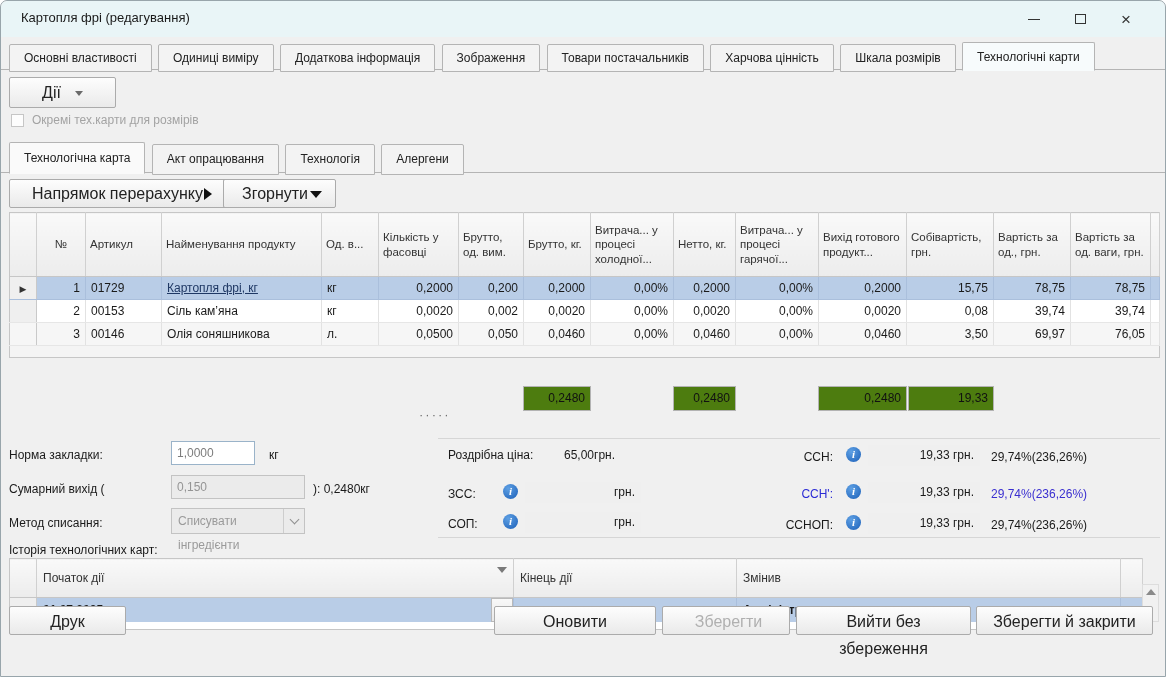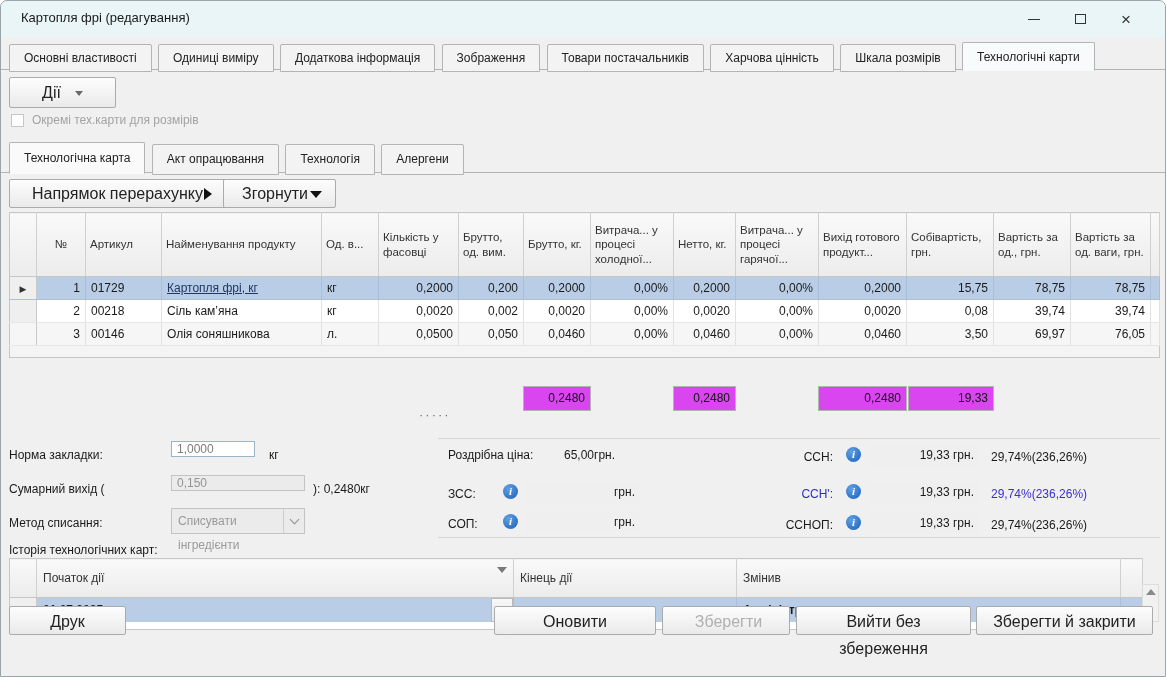--- a/index.html
+++ b/index.html
@@ -58,25 +58,25 @@
     padding:2px 5px; height:23px; background:#fff; white-space:nowrap; overflow:hidden; font-size:12px; }
   table.grid tr.alt td { background:#f6f6f6; }
   table.grid tr.sel td { background:#b9cde7; border-bottom-color:#aabfdc; border-right-color:#aabfdc; }
   table.grid td.ind, table.grid tr.sel td.ind { background:#efefef; border-right:1px solid #c9c9c9; text-align:center; padding:0; }
   table.grid td.num { text-align:right; }
   table.grid td.filler { background:#f4f4f4; border:none; height:12px; }
   .row-arrow { font-size:9px; color:#333; }
   .cell-link { color:#1f3864; text-decoration:underline; }
   
   .totbox { position:absolute; top:385px; height:25px; line-height:23px; border:1px solid #b3b3b3;
-    background:#d946ef; text-align:right; padding-right:5px; font-size:12px; color:#111; }
+    background:#4d7c0f; text-align:right; padding-right:5px; font-size:12px; color:#111; }
   .splitter-dots { position:absolute; left:418px; top:406px; color:#6e6e6e; font-size:13px; letter-spacing:2px; cursor:default; }
   
   .flabel { position:absolute; color:#1a1a1a; }
-  .field-input { position:absolute; height:16px; border:1px solid #9ab3c9; background:#fff;
+  .field-input { position:absolute; height:24px; border:1px solid #9ab3c9; background:#fff;
     color:#7c7c7c; padding:0 5px; font-family:"Liberation Sans",sans-serif; font-size:12px; }
   .field-input.disabled { border:1px solid #c3c3c3; background:#ebebeb; color:#949494; }
   .field-select { position:absolute; height:26px; line-height:24px; border:1px solid #c3c3c3;
     background:#ebebeb; color:#9a9a9a; padding:0 24px 0 6px; }
   .sel-chev { position:absolute; right:0; top:0; bottom:0; width:21px; border-left:1px solid #cdcdcd;
     display:flex; align-items:center; justify-content:center; }
   .chev-v { width:7px; height:7px; border-right:1.5px solid #8f8f8f; border-bottom:1.5px solid #8f8f8f;
     transform:rotate(45deg); margin-top:-4px; }
   .grp-panel { position:absolute; left:437px; top:437px; width:722px; height:100px;
     border-top:1px solid #d6d6d6; border-bottom:1px solid #d6d6d6; }
@@ -218,21 +218,21 @@
       <td class="num">0,00%</td>
       <td class="num">0,2000</td>
       <td class="num">15,75</td>
       <td class="num">78,75</td>
       <td class="num">78,75</td>
       <td></td>
     </tr>
     <tr>
       <td class="ind"></td>
       <td class="num">2</td>
-      <td>00218</td>
+      <td>00153</td>
       <td>Сіль кам’яна</td>
       <td>кг</td>
       <td class="num">0,0020</td>
       <td class="num">0,002</td>
       <td class="num">0,0020</td>
       <td class="num">0,00%</td>
       <td class="num">0,0020</td>
       <td class="num">0,00%</td>
       <td class="num">0,0020</td>
       <td class="num">0,08</td>

